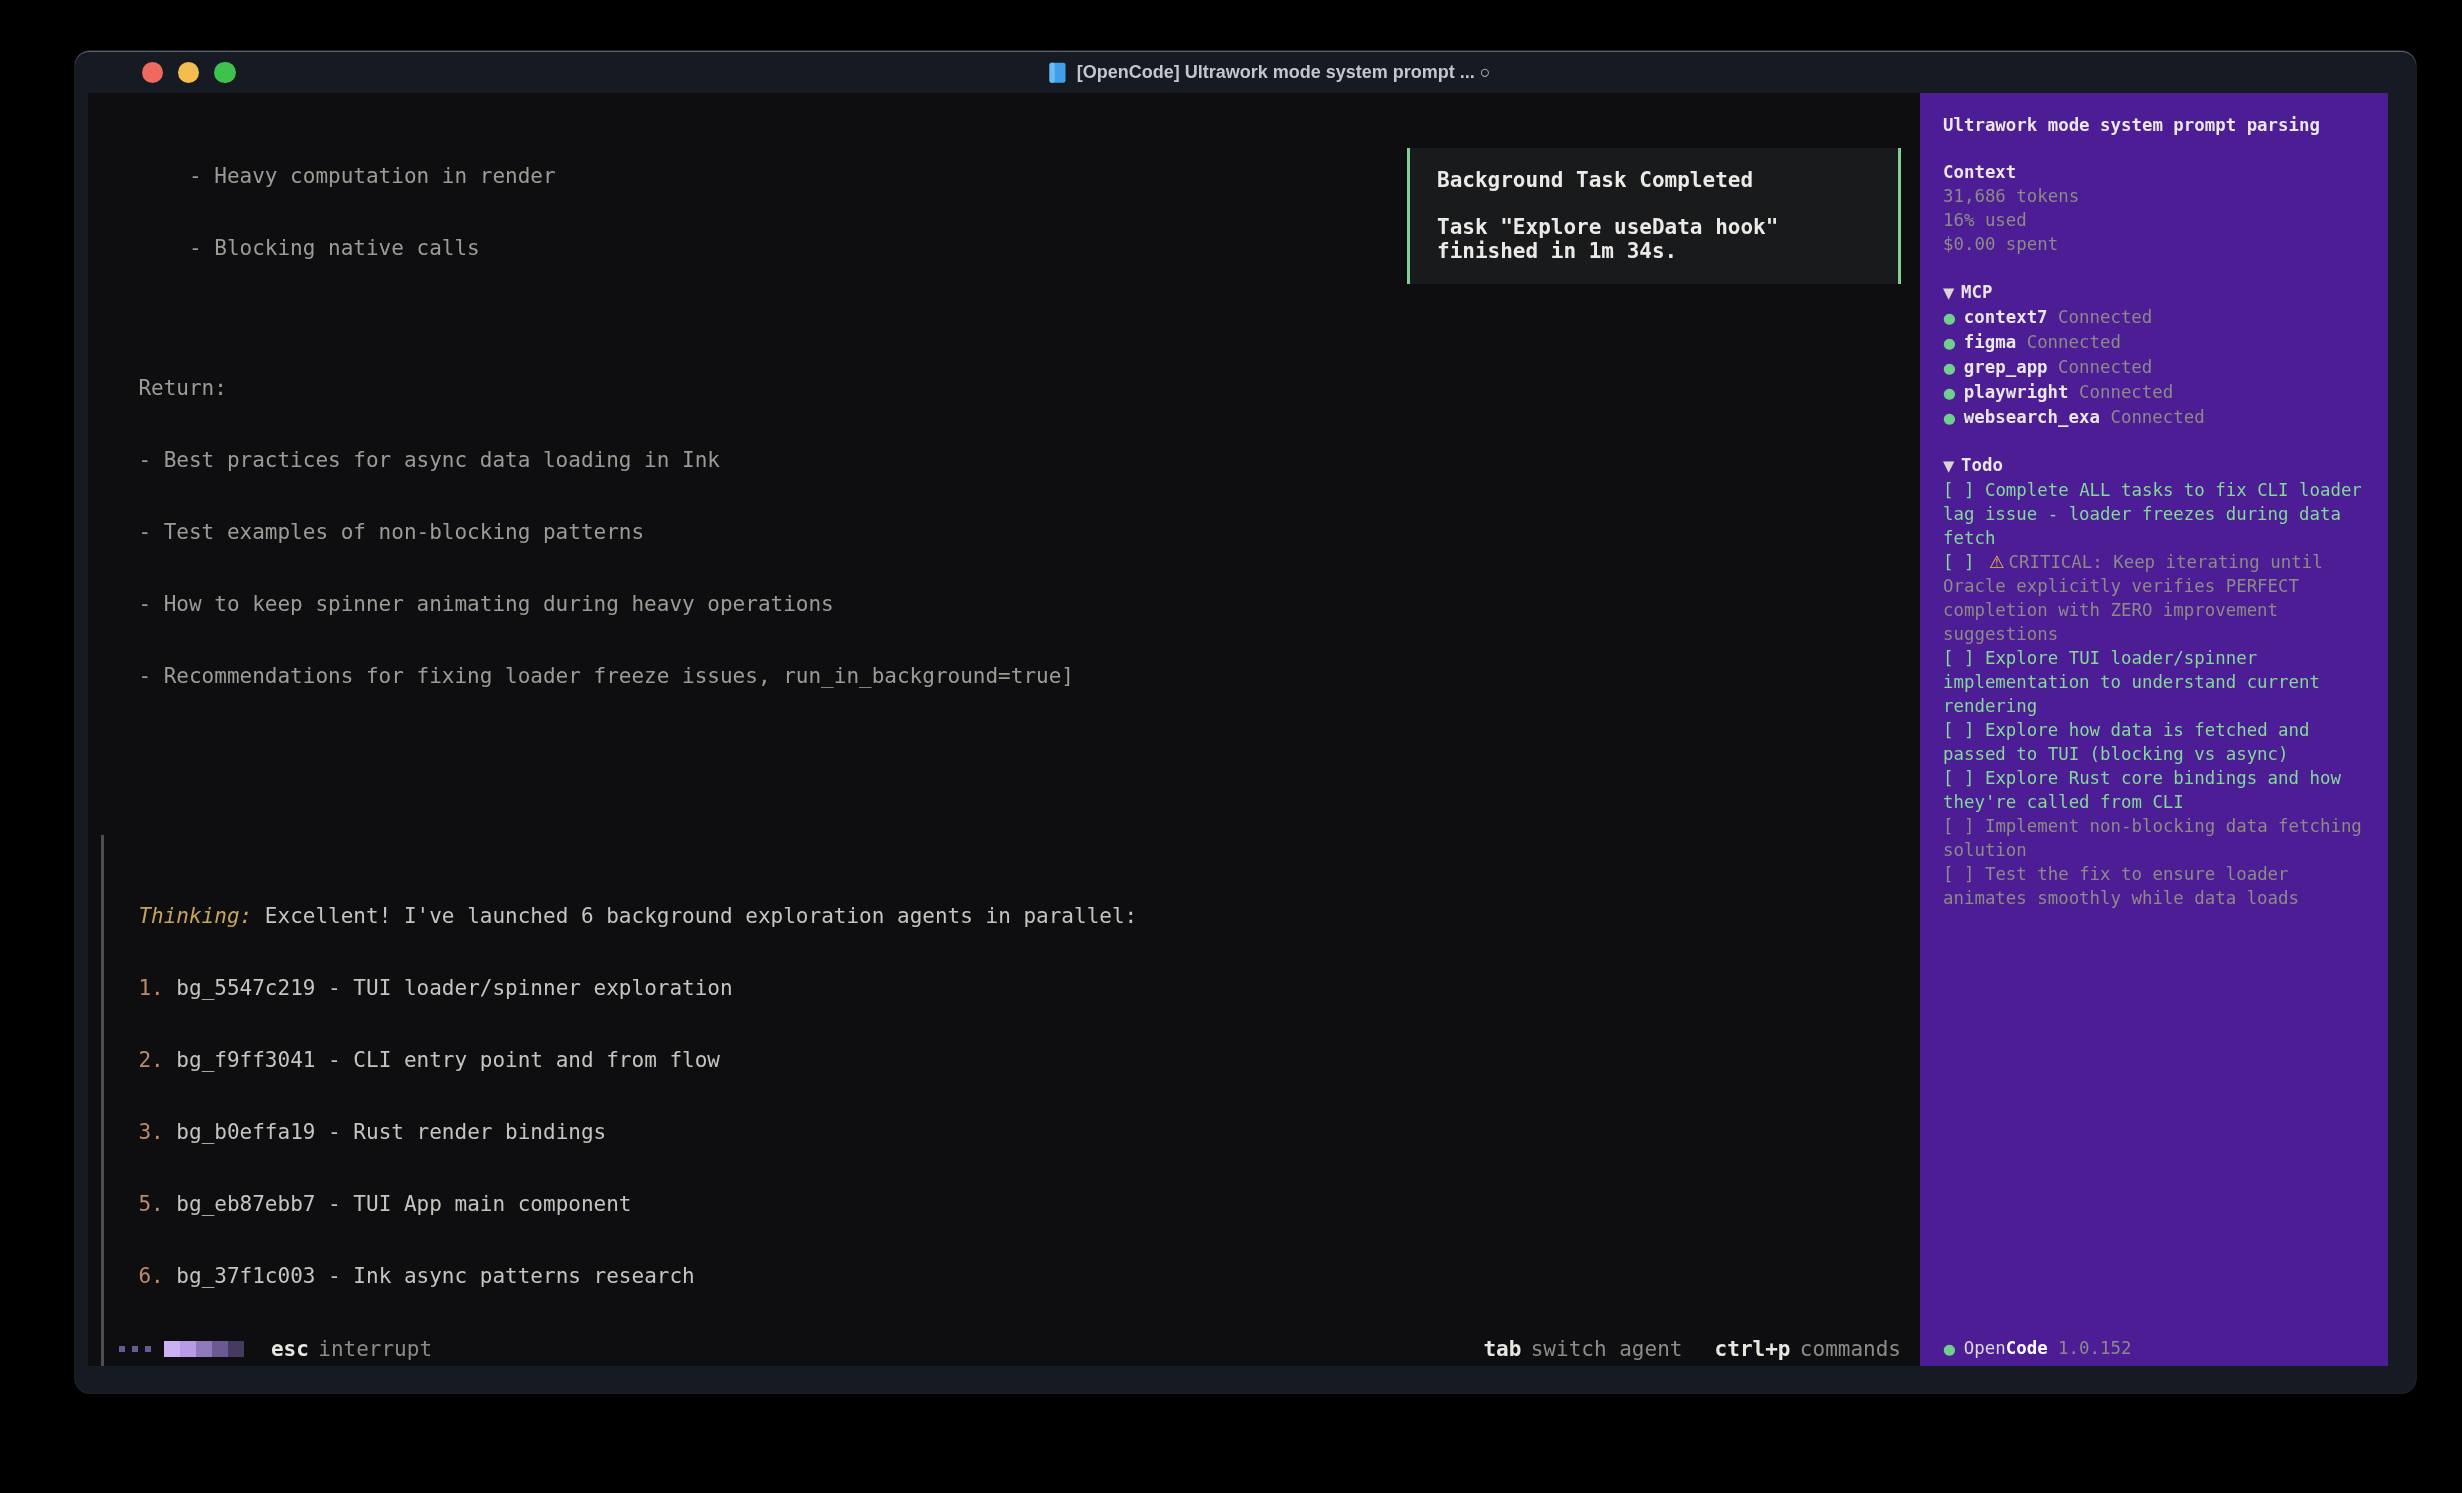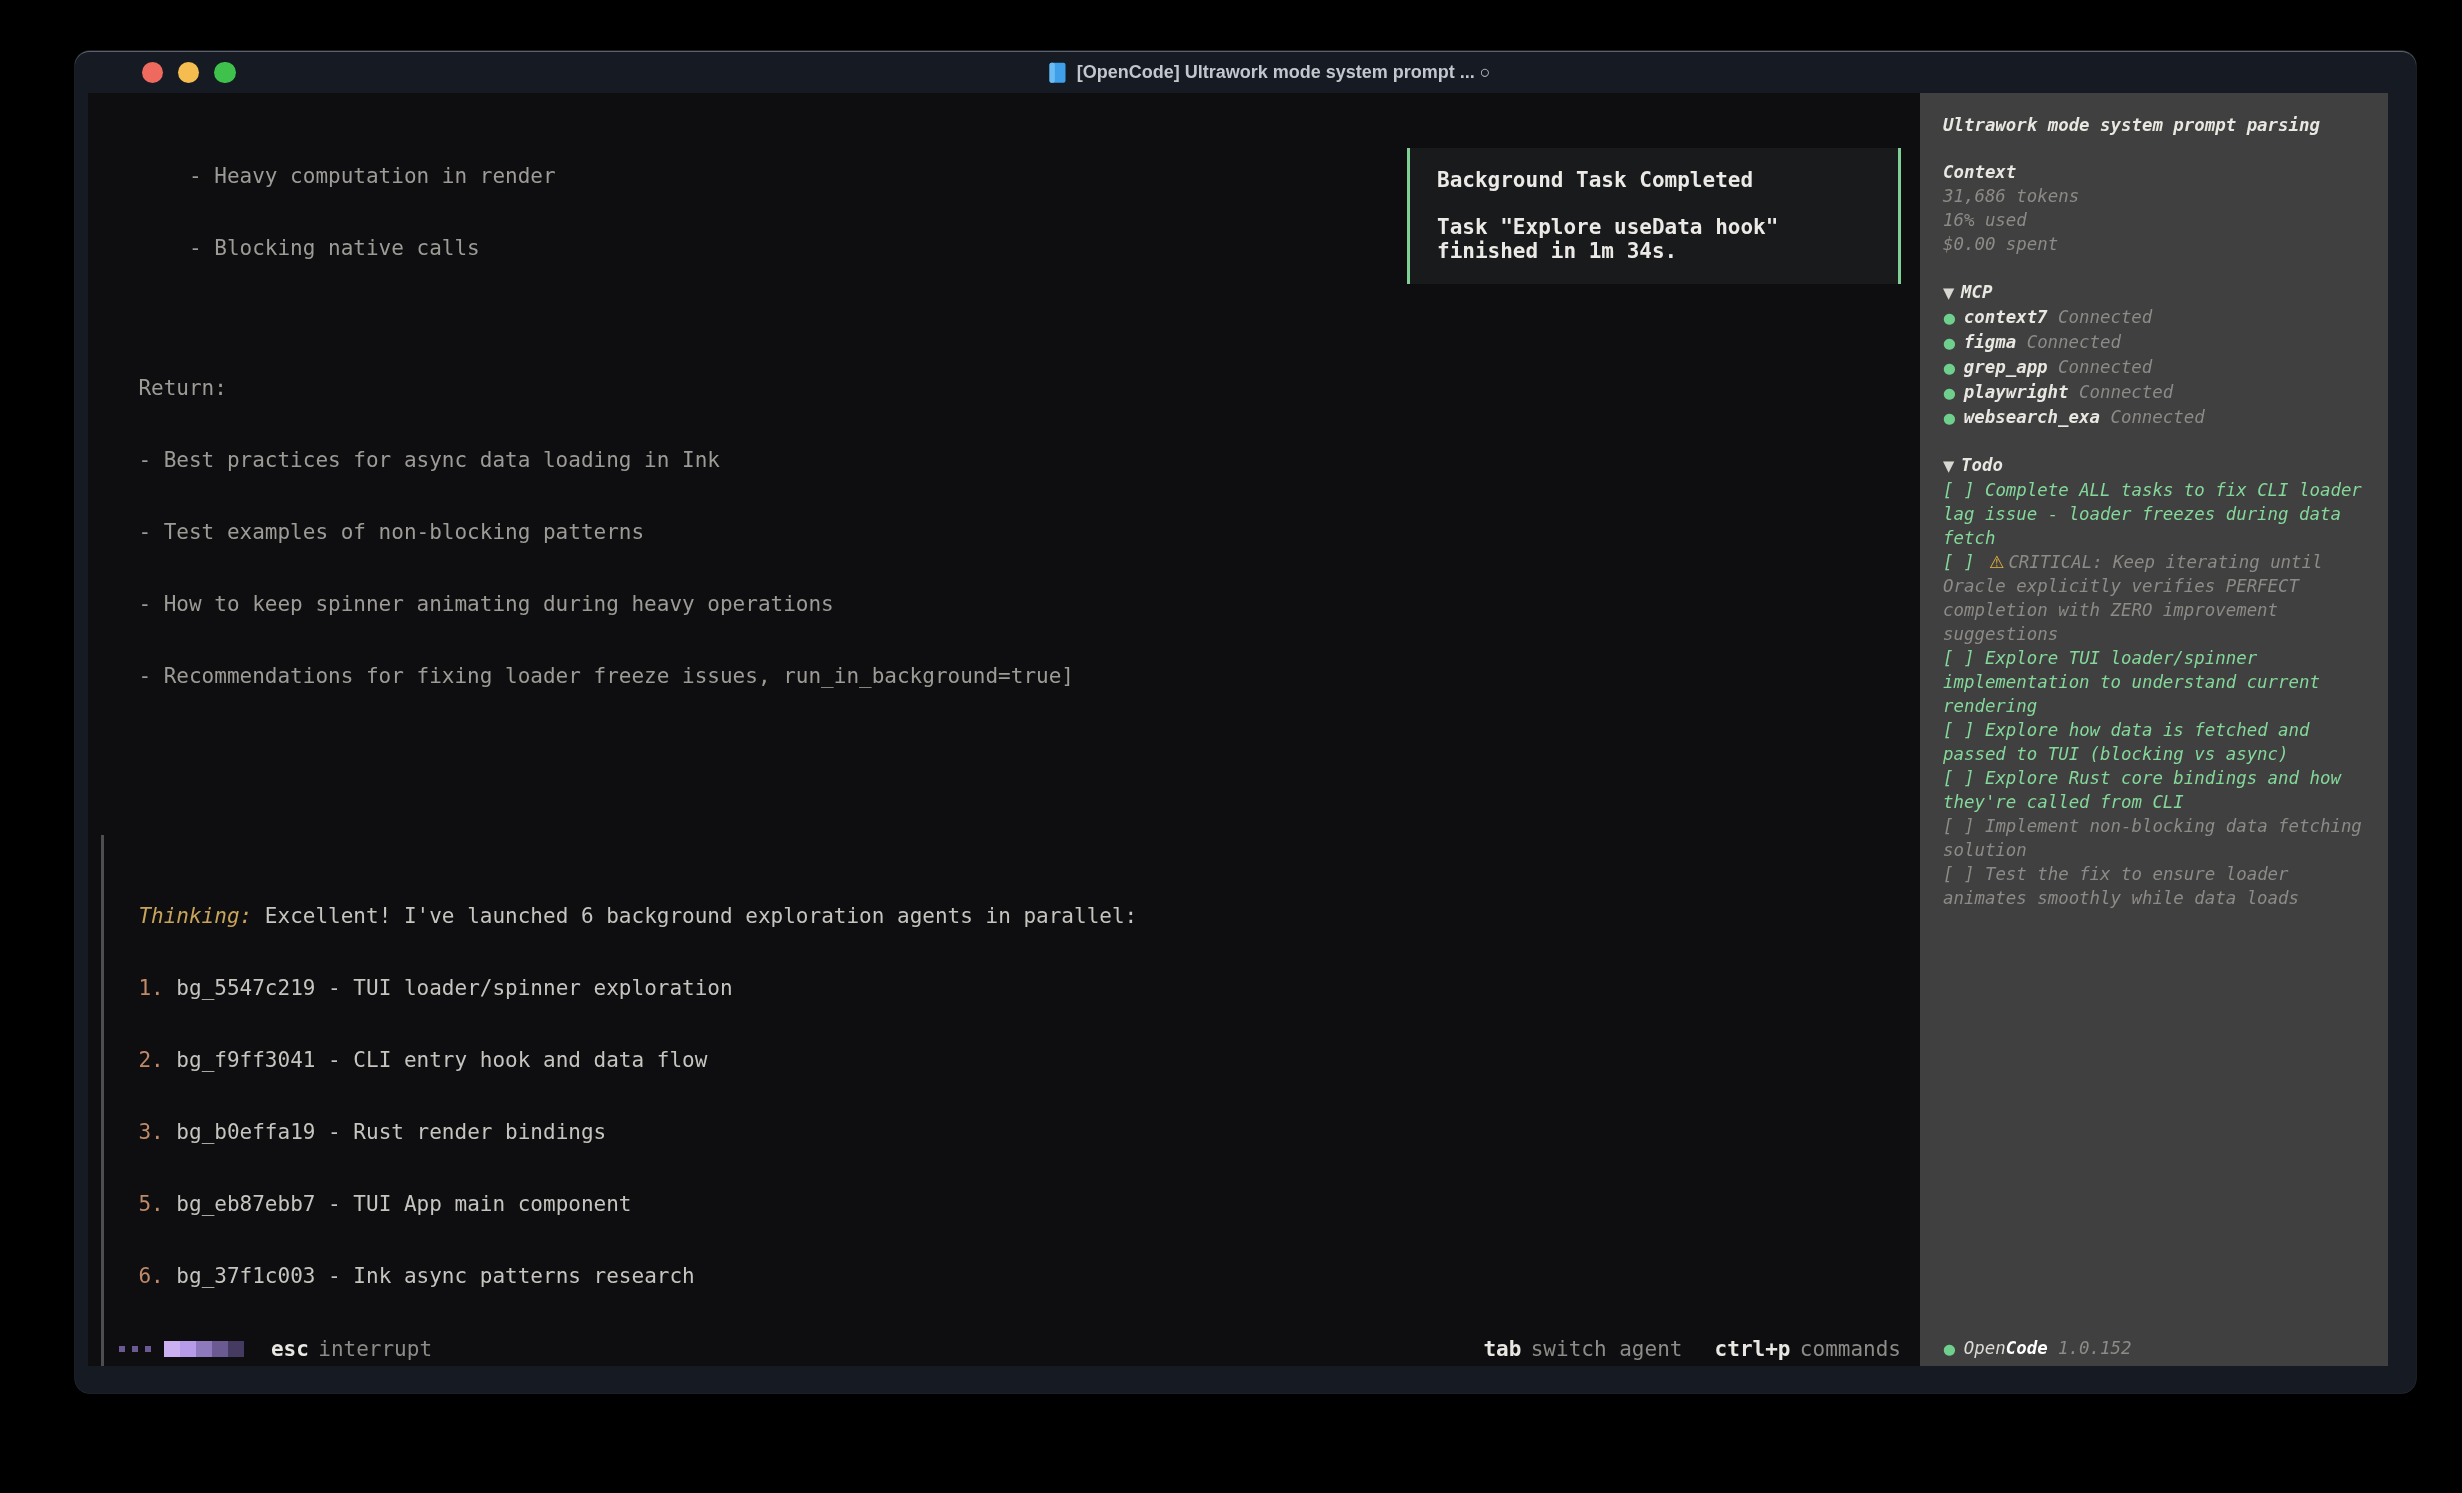--- a/index.html
+++ b/index.html
@@ -11,22 +11,22 @@
   .titlebar{height:41px;display:flex;align-items:center;position:relative;}
   .traffic{display:flex;gap:14.7px;padding-left:19px;}
   .tl{width:21.4px;height:21.4px;border-radius:50%;}
   .tl.red{background:#ee6a5f;} .tl.yel{background:#f5bd4f;} .tl.grn{background:#3fc24b;}
   .title-wrap{position:absolute;left:0;right:0;display:flex;justify-content:center;align-items:center;gap:9.4px;
     font-family:"Liberation Sans","DejaVu Sans",sans-serif;font-weight:bold;font-size:18px;color:#c3c7cd;}
   
   .panes{position:absolute;left:13.4px;right:28px;top:41px;bottom:27px;display:flex;}
   .main{flex:1;position:relative;background:#0e0e10;overflow:hidden;
     font-size:21px;line-height:24px;color:#9d9b96;}
-  .sidebar{width:468px;position:relative;background:#404040;overflow:hidden;
-    font-size:17.4px;line-height:24px;color:#8d8b87;padding:20px 17.4px 0 23px;font-style:italic;}
+  .sidebar{width:468px;position:relative;background:#4c1d95;overflow:hidden;
+    font-size:17.4px;line-height:24px;color:#8d8b87;padding:20px 17.4px 0 23px;}
   .content{padding:23px 19px 0 50px;white-space:pre-wrap;}
   .line{white-space:pre-wrap;} .gap30{height:20px;} .gap36{height:24px;}
   .mid{color:#c6c4bf;}
   .dim{color:#8d8b87;}
   .gold{color:#c8a35a;font-style:italic;}
   .salmon{color:#c08a68;}
   .thinking-block{position:relative;}
   .thinking-block .tbar{position:absolute;left:-37px;top:2.7px;bottom:1.3px;width:2.7px;background:#4e4e50;}
   .statusbar{position:absolute;left:31px;right:19px;bottom:5.4px;display:flex;justify-content:space-between;align-items:center;}
   .sb-left,.sb-right{display:flex;align-items:center;gap:9.4px;justify-content:flex-end;}
@@ -87,21 +87,21 @@
         <div class="line">- Best practices for async data loading in Ink</div>
         <div class="line">- Test examples of non-blocking patterns</div>
         <div class="line">- How to keep spinner animating during heavy operations</div>
         <div class="line">- Recommendations for fixing loader freeze issues, run_in_background=true]</div>
         <div class="gap36"></div>
 
         <div class="thinking-block">
           <div class="tbar"></div>
           <div class="line"><span class="gold">Thinking:</span><span class="mid"> </span><span class="mid">Excellent! I've launched 6 background exploration agents in parallel:</span></div>
           <div class="line"><span class="salmon">1.</span><span class="mid"> </span><span class="mid">bg_5547c219 - TUI loader/spinner exploration</span></div>
-          <div class="line"><span class="salmon">2.</span><span class="mid"> </span><span class="mid">bg_f9ff3041 - CLI entry hook and data flow</span></div>
+          <div class="line"><span class="salmon">2.</span><span class="mid"> </span><span class="mid">bg_f9ff3041 - CLI entry point and from flow</span></div>
           <div class="line"><span class="salmon">3.</span><span class="mid"> </span><span class="mid">bg_b0effa19 - Rust render bindings</span></div>
           <div class="line"><span class="salmon">5.</span><span class="mid"> </span><span class="mid">bg_eb87ebb7 - TUI App main component</span></div>
           <div class="line"><span class="salmon">6.</span><span class="mid"> </span><span class="mid">bg_37f1c003 - Ink async patterns research</span></div>
           
           
         </div>
 
         
         
         

